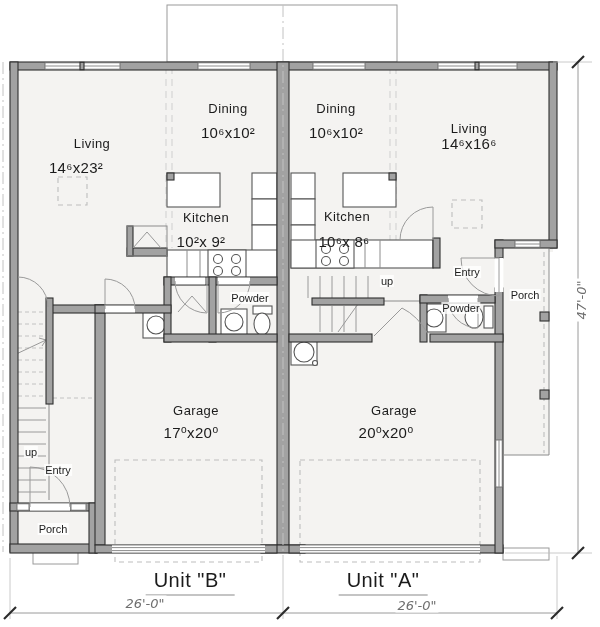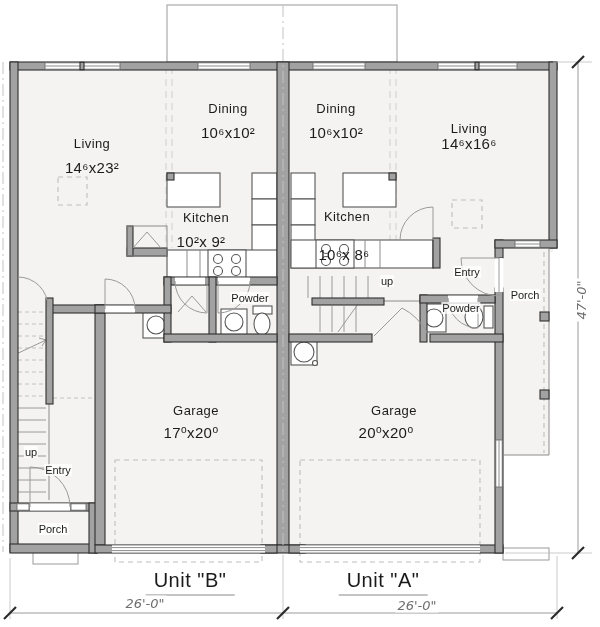--- a/index.html
+++ b/index.html
@@ -283,31 +283,31 @@
     <line class="tick" x1="551" y1="619" x2="563" y2="607"></line>
     <line class="ext" x1="553" y1="62" x2="592" y2="62"></line>
     <line class="ext" x1="505" y1="553" x2="592" y2="553"></line>
     <line class="dimline" x1="578" y1="62" x2="578" y2="553"></line>
     <line class="tick" x1="572" y1="68" x2="584" y2="56"></line>
     <line class="tick" x1="572" y1="559" x2="584" y2="547"></line>
   </g>
 </svg>
 
   <div class="lbl room-name" style="left:92px;top:143px">Living</div>
-  <div class="lbl room-dims" style="left:92px;top:167px">14⁶x23²</div>
+  <div class="lbl room-dims" style="left:76px;top:167px">14⁶x23²</div>
   <div class="lbl room-name" style="left:228px;top:108px">Dining</div>
   <div class="lbl room-dims" style="left:228px;top:132px">10⁶x10²</div>
   <div class="lbl room-name" style="left:206px;top:217px">Kitchen</div>
   <div class="lbl room-dims" style="left:201px;top:241px">10²x 9²</div>
   <div class="lbl room-name" style="left:336px;top:108px">Dining</div>
   <div class="lbl room-dims" style="left:336px;top:132px">10⁶x10²</div>
   <div class="lbl room-name" style="left:469px;top:128px">Living</div>
   <div class="lbl room-dims" style="left:469px;top:143px">14⁶x16⁶</div>
   <div class="lbl room-name" style="left:347px;top:216px">Kitchen</div>
-  <div class="lbl room-dims" style="left:344px;top:254px">10⁶x 8⁶</div>
+  <div class="lbl room-dims" style="left:344px;top:241px">10⁶x 8⁶</div>
   <div class="lbl room-name" style="left:196px;top:410px">Garage</div>
   <div class="lbl room-dims" style="left:191px;top:433px">17⁰x20⁰</div>
   <div class="lbl room-name" style="left:394px;top:410px">Garage</div>
   <div class="lbl room-dims" style="left:386px;top:433px">20⁰x20⁰</div>
 
   <div class="lbl small" style="left:250px;top:298px">Powder</div>
   <div class="lbl small" style="left:461px;top:308px">Powder</div>
   <div class="lbl small" style="left:58px;top:470px">Entry</div>
   <div class="lbl small" style="left:467px;top:272px">Entry</div>
   <div class="lbl small" style="left:53px;top:529px">Porch</div>

